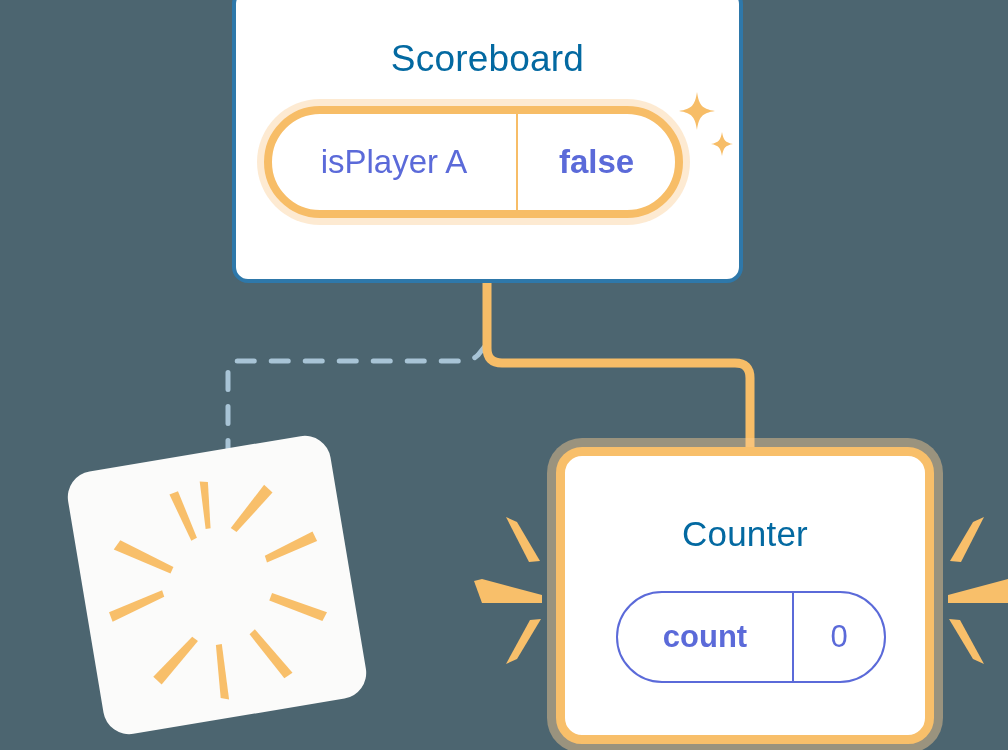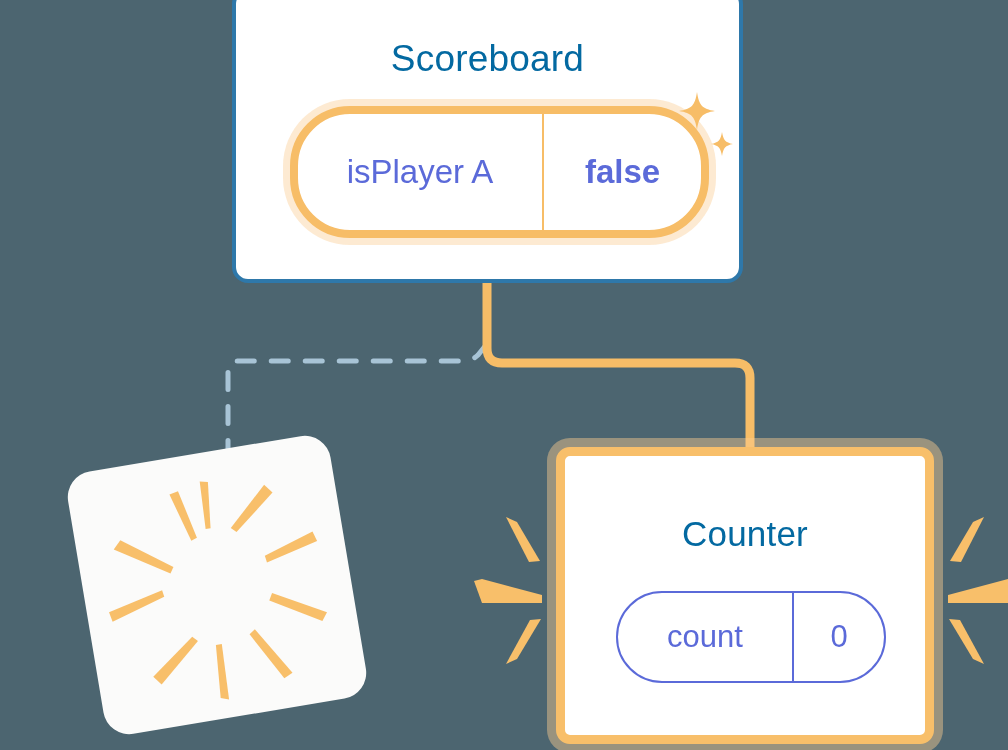--- a/index.html
+++ b/index.html
@@ -48,21 +48,21 @@
     border: 4px solid #2e78aa;
     border-radius: 16px;
   }
   
   #counter-card {
     left: 556px;
     top: 447px;
     width: 378px;
     height: 297px;
     border: 9px solid #f8bf6a;
-    border-radius: 14px;
+    border-radius: 26px;
     box-shadow: 0 0 0 9px rgba(250, 205, 145, .45);
   }
   
   #blank-card {
     left: 84px;
     top: 452px;
     width: 266px;
     height: 266px;
     border-radius: 26px;
     background: #fbfbfa;
@@ -94,24 +94,24 @@
     display: flex;
     align-items: center;
     justify-content: center;
     color: #5b6ad9;
     box-sizing: border-box;
     white-space: nowrap;
   }
 
   
   #isplayer-pill {
-    left: 54px;
+    left: 28px;
     top: 114px;
     width: 419px;
-    height: 132px;
+    height: 112px;
     border: 8px solid #f7bd67;
     border-radius: 60px;
     box-shadow: 0 0 0 7px rgba(250, 206, 148, .42);
   }
   #isplayer-pill .pill-key {
     flex: 0 0 246px;
     font-size: 33px;
     font-weight: 400;
     border-right: 2px solid #f7bd67;
   }
@@ -126,21 +126,21 @@
     left: 51px;
     top: 135px;
     width: 270px;
     height: 92px;
     border: 2px solid #5b6ad9;
     border-radius: 50px;
   }
   #count-pill .pill-key {
     flex: 0 0 176px;
     font-size: 31px;
-    font-weight: 400;
+    font-weight: 700;
     border-right: 2px solid #5b6ad9;
   }
   #count-pill .pill-val {
     flex: 1 1 auto;
     font-size: 31px;
     font-weight: 400;
   }
 
   
   .deco-svg {

